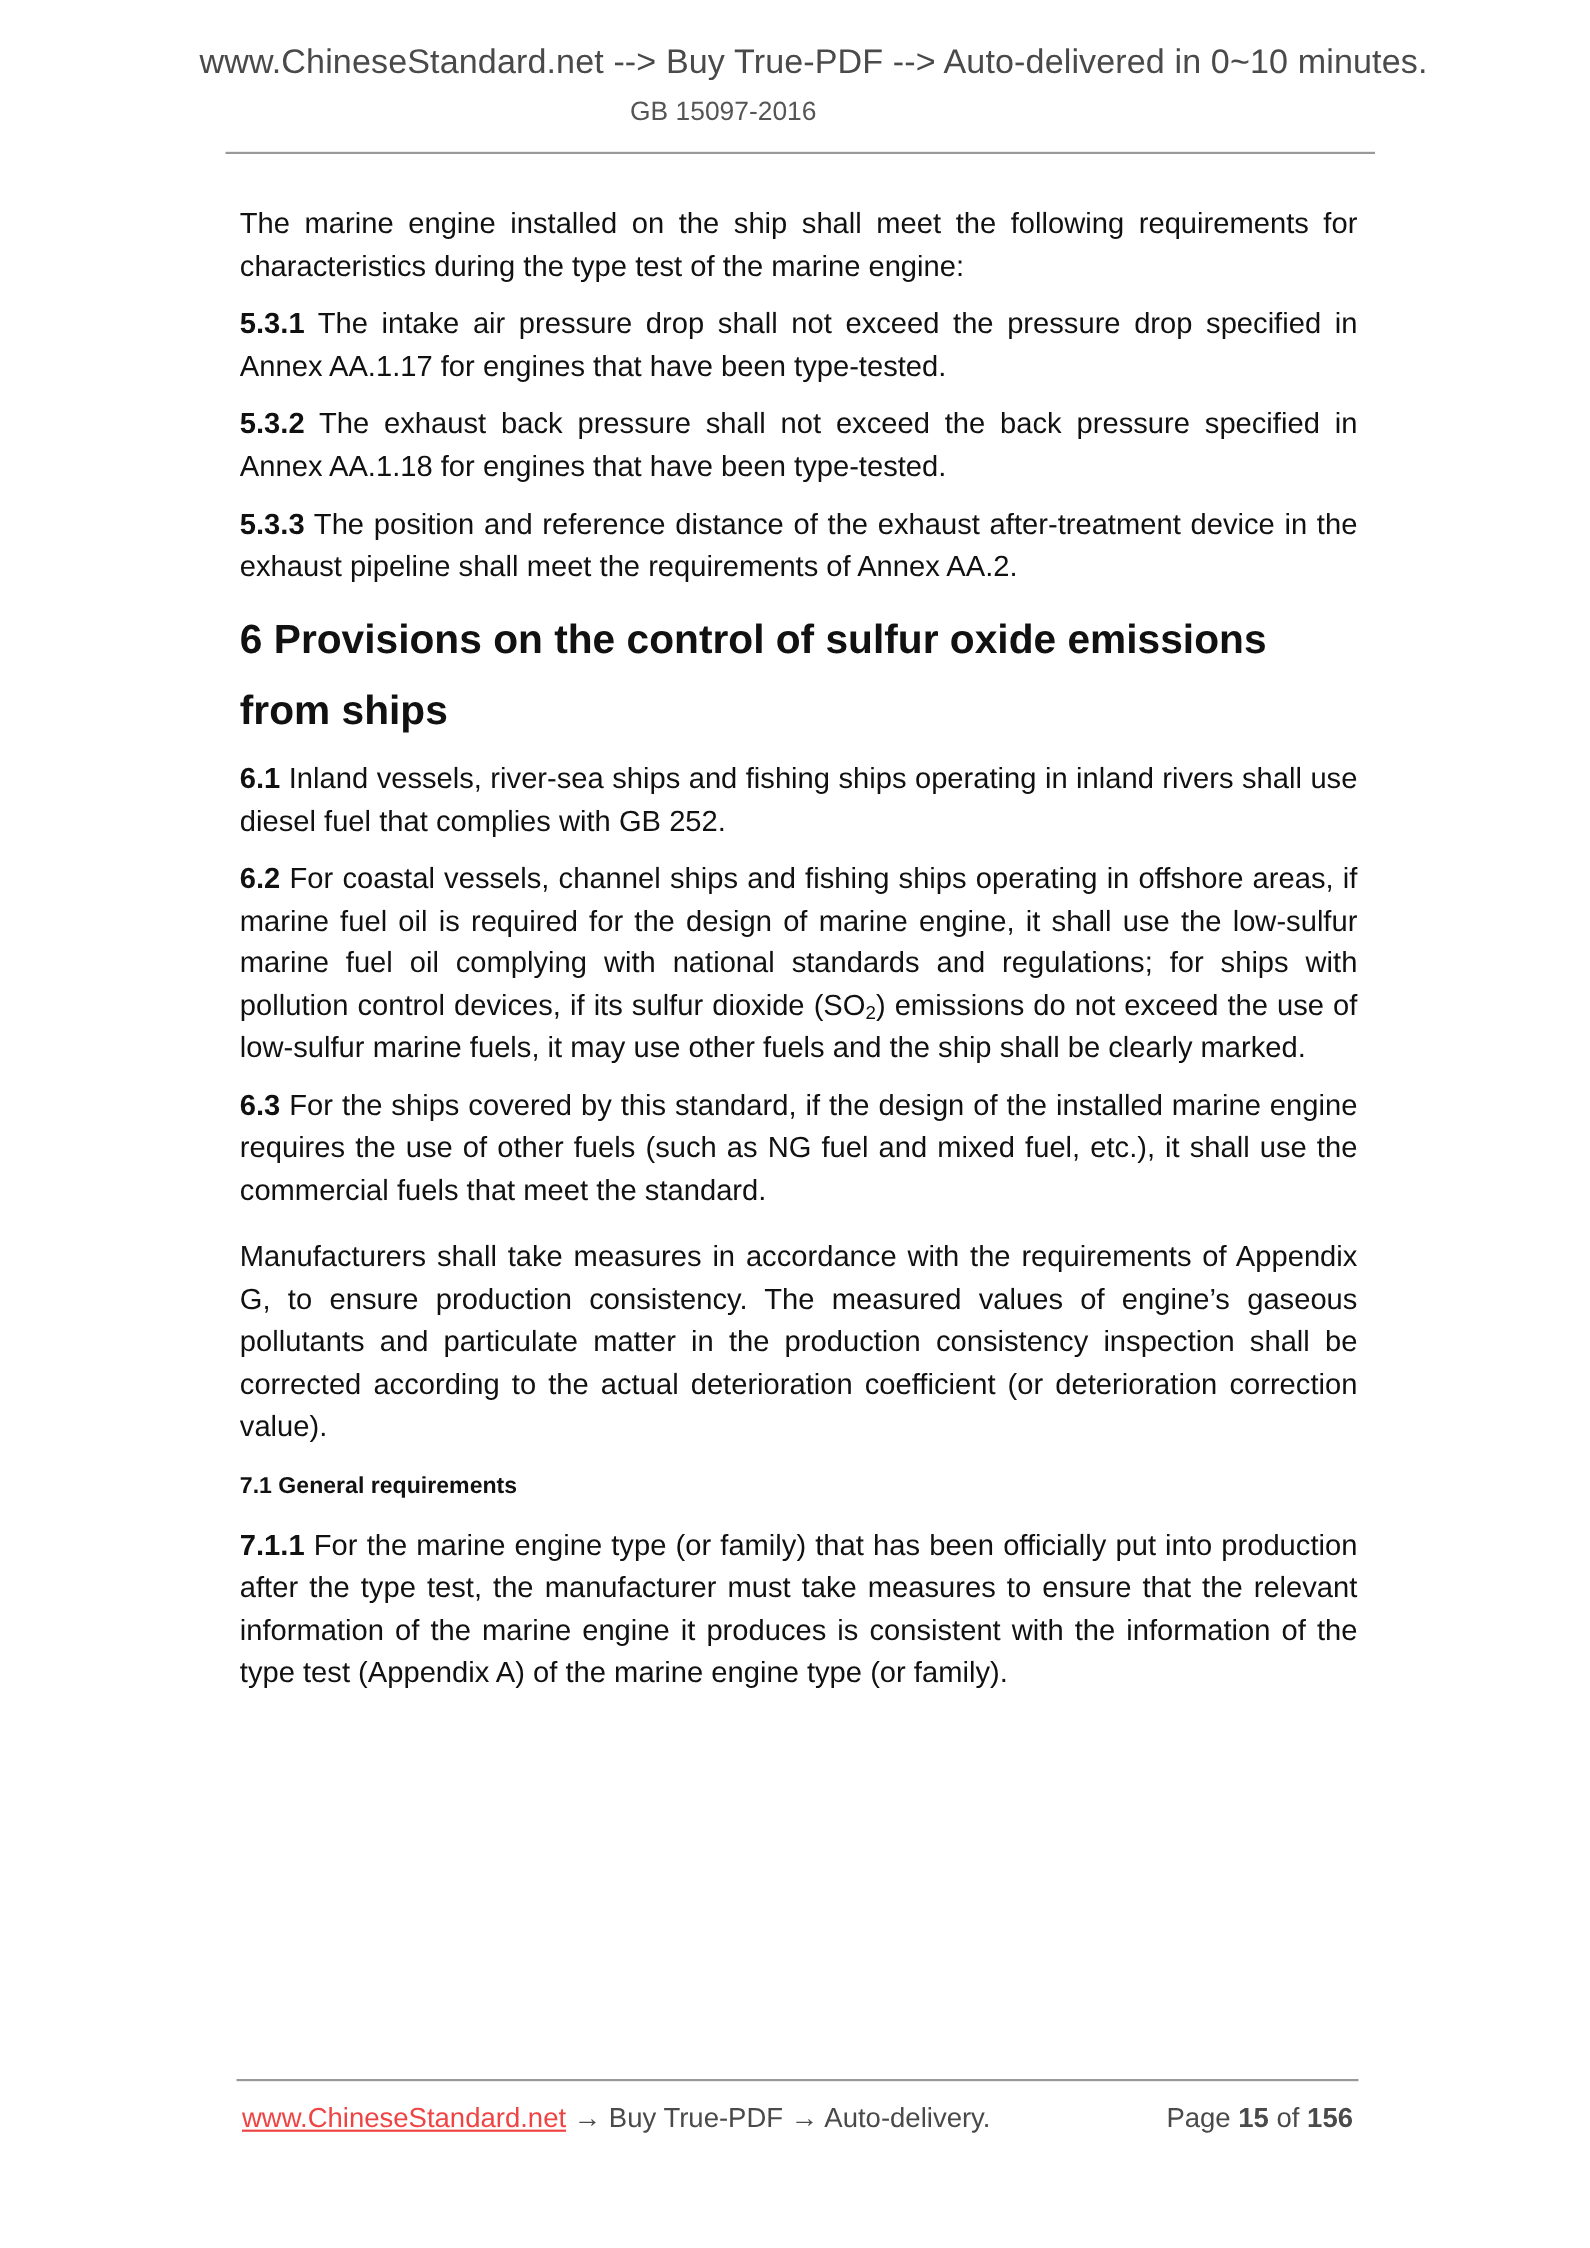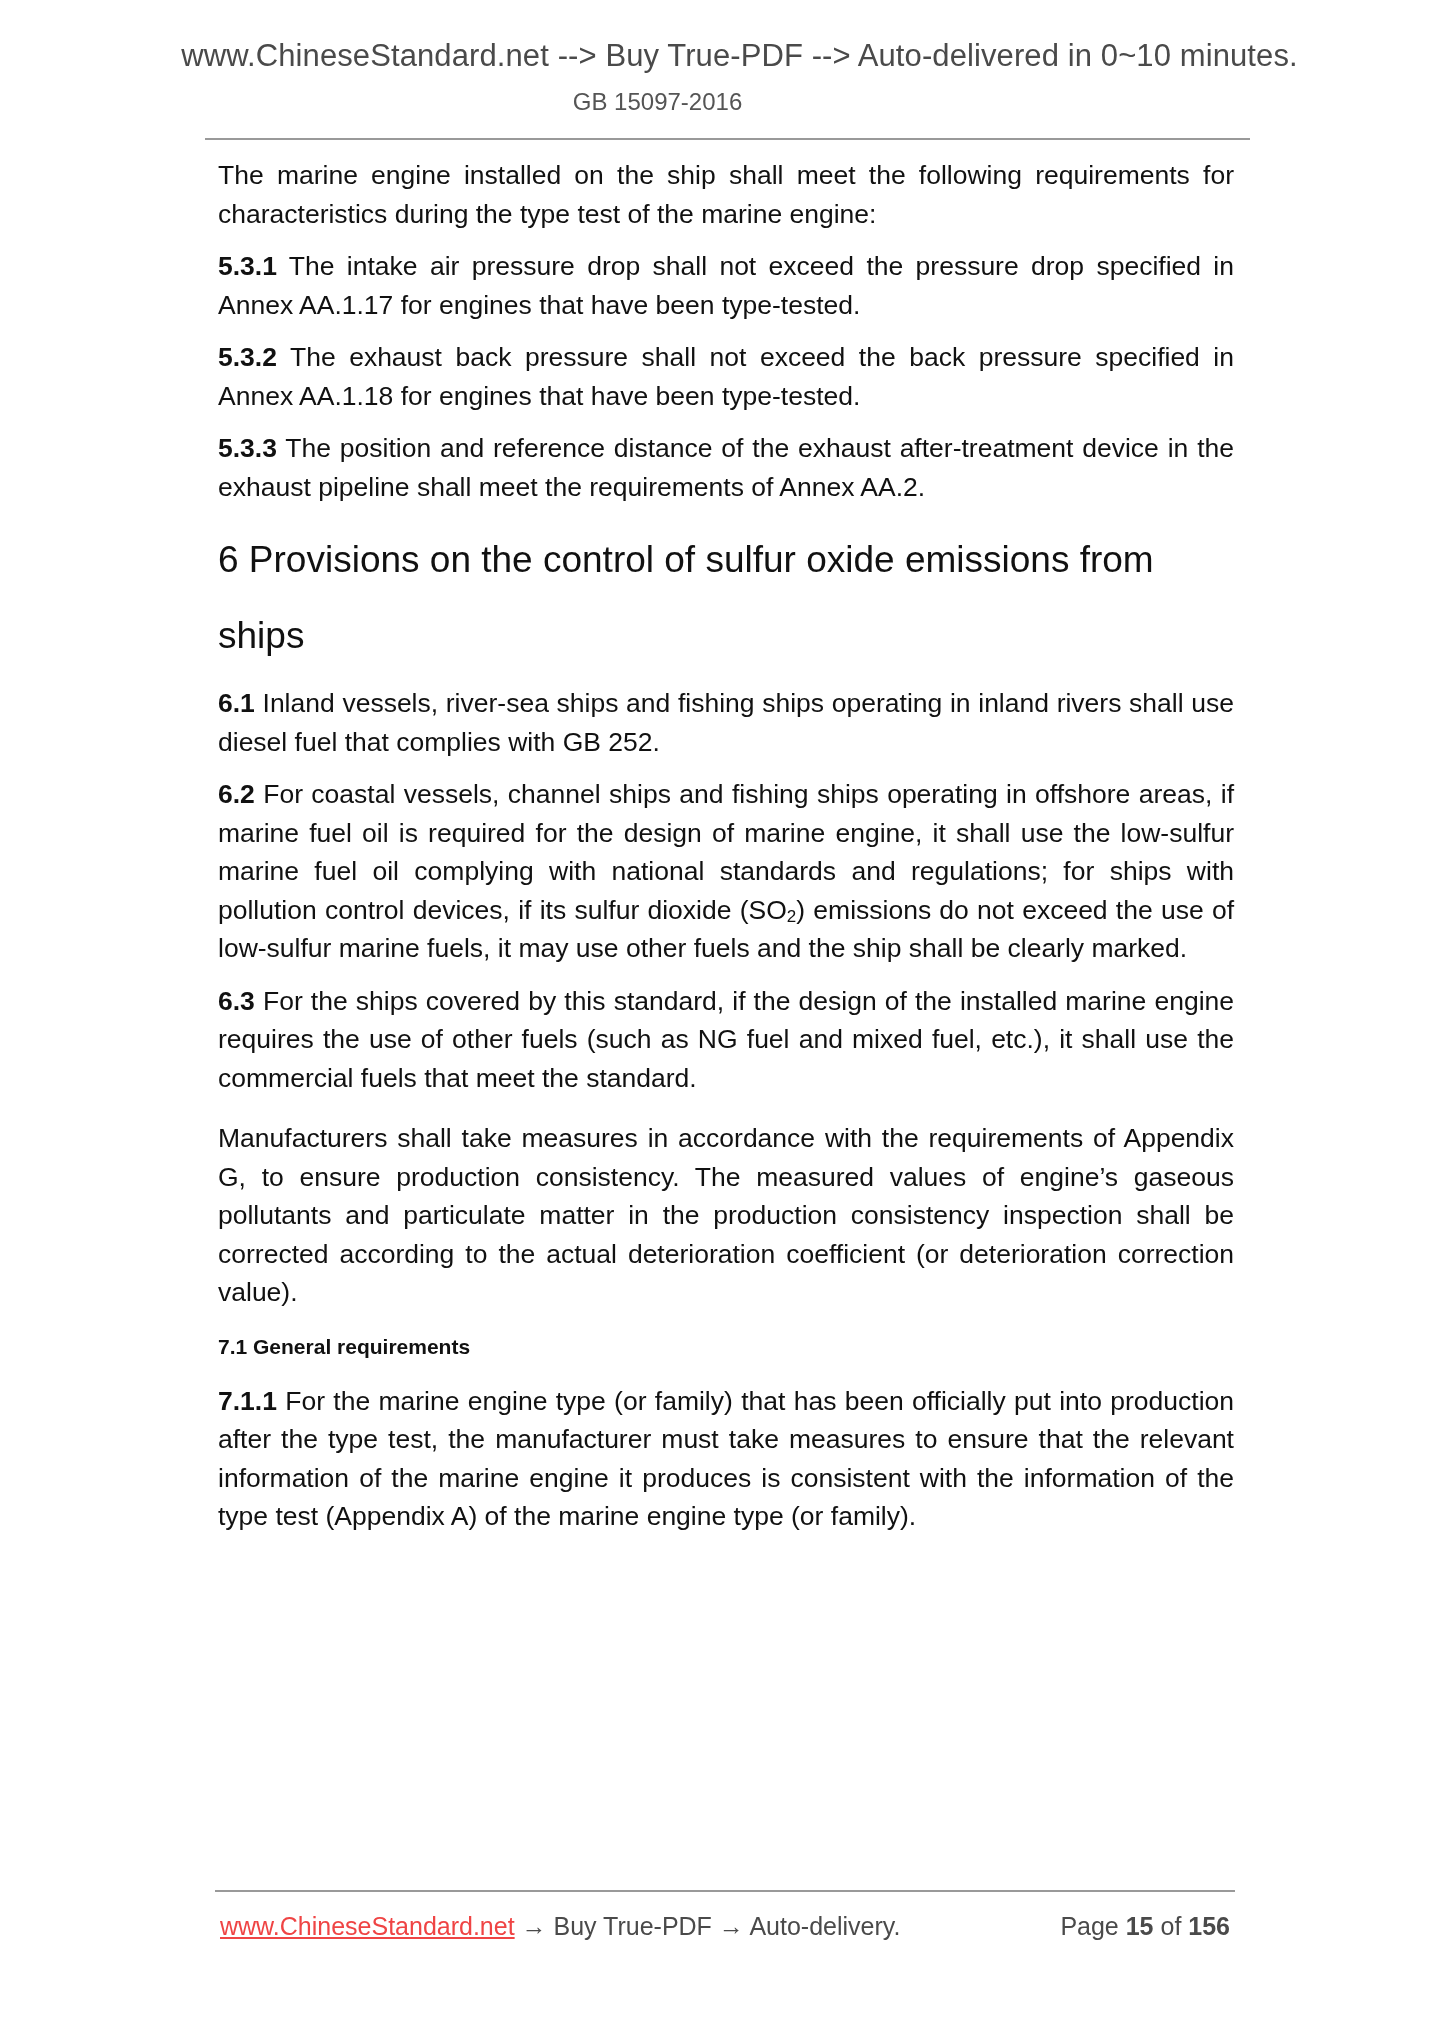--- a/index.html
+++ b/index.html
@@ -3,24 +3,24 @@
   <meta charset="utf-8">
   <style>
     html, body { margin: 0; padding: 0; background: #ffffff; }
     body { width: 1445px; height: 2044px; position: relative; overflow: hidden;
       font-family: "Liberation Sans", "DejaVu Sans", sans-serif; color: #111; }
     .hdr-title { position: absolute; top: 38px; left: 0; width: 1445px; text-align: center;
       font-size: 31px; color: #4a4a4a; letter-spacing: 0.1px; padding-left: 17px; }
     .hdr-code { position: absolute; top: 88px; left: 0; width: 1315px; text-align: center;
       font-size: 24px; color: #555; }
     .hdr-rule { position: absolute; top: 138px; left: 205px; width: 1045px; height: 2px; background: #999; }
-    .page { position: absolute; left: 218px; top: 156px; width: 1016px; }
+    .page { position: absolute; left: 218px; top: 184px; width: 1016px; }
     .p { font-size: 26.5px; line-height: 38.5px; margin: 0; text-align: justify; }
     .num { font-weight: bold; }
-    .h1 { font-size: 37px; font-weight: normal; margin: 0; line-height: 76px; }
+    .h1 { font-size: 37px; font-weight: bold; margin: 0; line-height: 64px; }
     .h3 { font-size: 21px; font-weight: bold; margin: 0; line-height: 38px; }
     sub { font-size: 17px; vertical-align: -3px; line-height: 0; }
     .ftr-rule { position: absolute; top: 1890px; left: 215px; width: 1020px; height: 2px; background: #999; }
     .ftr { position: absolute; top: 1912px; left: 220px; width: 1010px; font-size: 25px; color: #4a4a4a; }
     .ftr-link { color: #ef4444; text-decoration: underline; }
     .ftr-right { position: absolute; right: 0; top: 0; }
     .ftr-right b { font-weight: bold; }
   </style>
 </head>
 <body>

